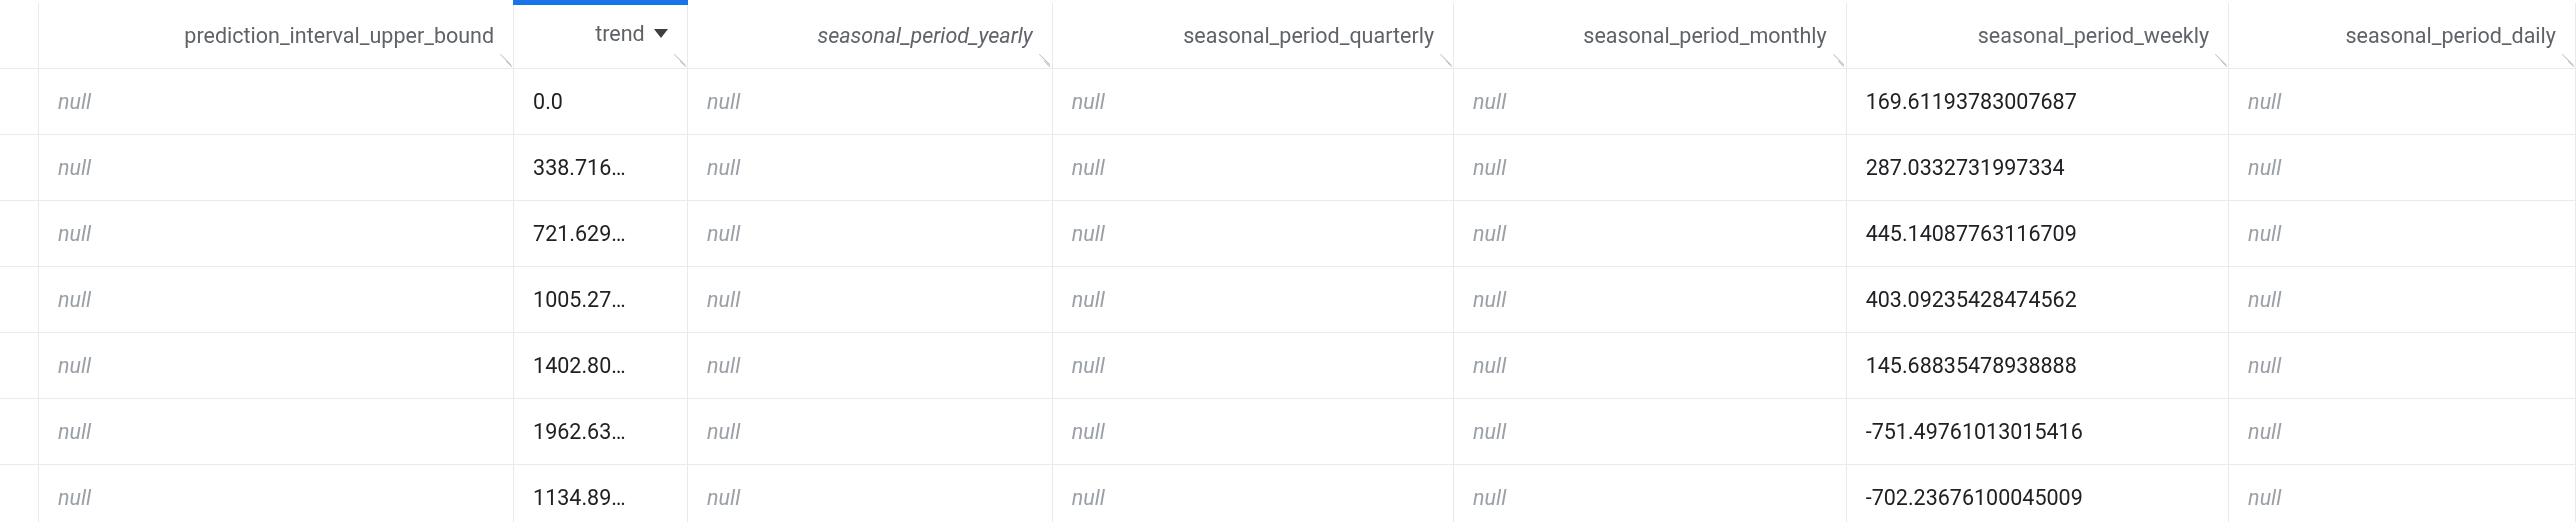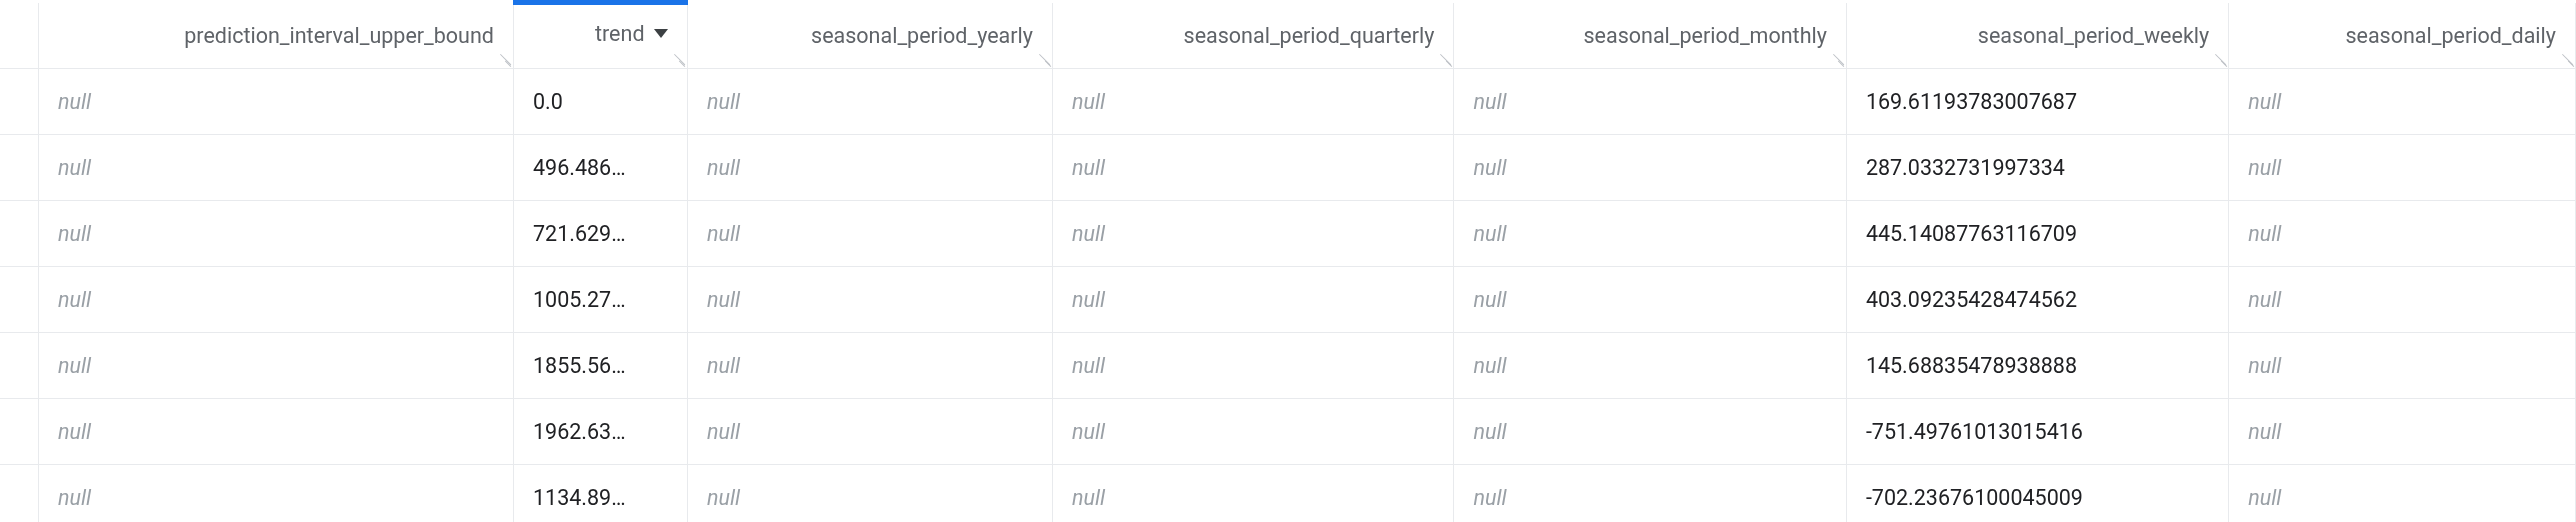--- a/index.html
+++ b/index.html
@@ -93,21 +93,21 @@
     .cell {
       text-align: left;
       color: #202124;
     }
     .null {
       color: #9aa0a6;
       font-style: italic;
     }
     .col-trend { width: 178px; }
     .col-upper { width: 487px; }
-    .col-yearly { width: 375px; }
+    .col-yearly { width: 375px; font-style: italic; }
     .col-quarterly { width: 412px; }
     .col-monthly { width: 403px; text-align: right; }
     .col-weekly { width: 393px; margin-left: 44px; }
     .col-daily { width: 356px; }
   </style>
 </head>
 <body>
 
 <div class="table">
   <div class="thead">
@@ -173,21 +173,21 @@
         <div class="cell">0.0</div>
         <div class="cell"><span class="null">null</span></div>
         <div class="cell"><span class="null">null</span></div>
         <div class="cell"><span class="null">null</span></div>
         <div class="cell">169.61193783007687</div>
         <div class="cell"><span class="null">null</span></div>
       </div>
       <div class="row">
         <div class="cell first-col"></div>
         <div class="cell"><span class="null">null</span></div>
-        <div class="cell">496.486…</div>
+        <div class="cell">338.716…</div>
         <div class="cell"><span class="null">null</span></div>
         <div class="cell"><span class="null">null</span></div>
         <div class="cell"><span class="null">null</span></div>
         <div class="cell">287.0332731997334</div>
         <div class="cell"><span class="null">null</span></div>
       </div>
       <div class="row">
         <div class="cell first-col"></div>
         <div class="cell"><span class="null">null</span></div>
         <div class="cell">721.629…</div>
@@ -203,21 +203,21 @@
         <div class="cell">1005.27…</div>
         <div class="cell"><span class="null">null</span></div>
         <div class="cell"><span class="null">null</span></div>
         <div class="cell"><span class="null">null</span></div>
         <div class="cell">403.09235428474562</div>
         <div class="cell"><span class="null">null</span></div>
       </div>
       <div class="row">
         <div class="cell first-col"></div>
         <div class="cell"><span class="null">null</span></div>
-        <div class="cell">1855.56…</div>
+        <div class="cell">1402.80…</div>
         <div class="cell"><span class="null">null</span></div>
         <div class="cell"><span class="null">null</span></div>
         <div class="cell"><span class="null">null</span></div>
         <div class="cell">145.68835478938888</div>
         <div class="cell"><span class="null">null</span></div>
       </div>
       <div class="row">
         <div class="cell first-col"></div>
         <div class="cell"><span class="null">null</span></div>
         <div class="cell">1962.63…</div>

